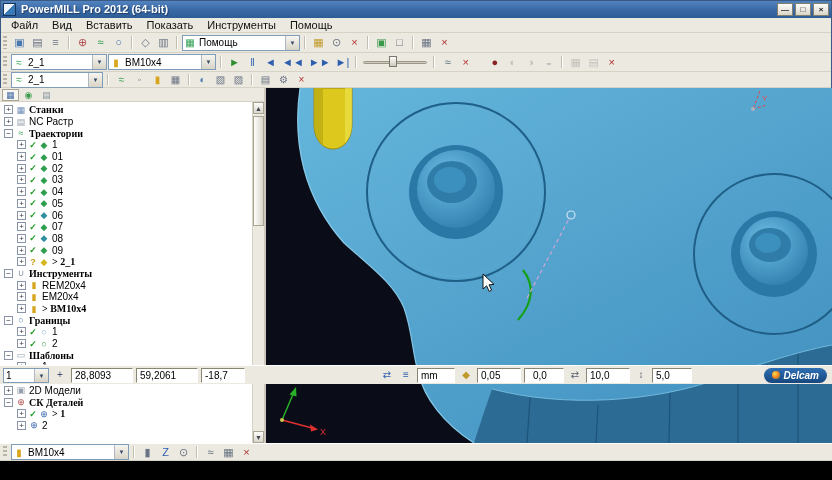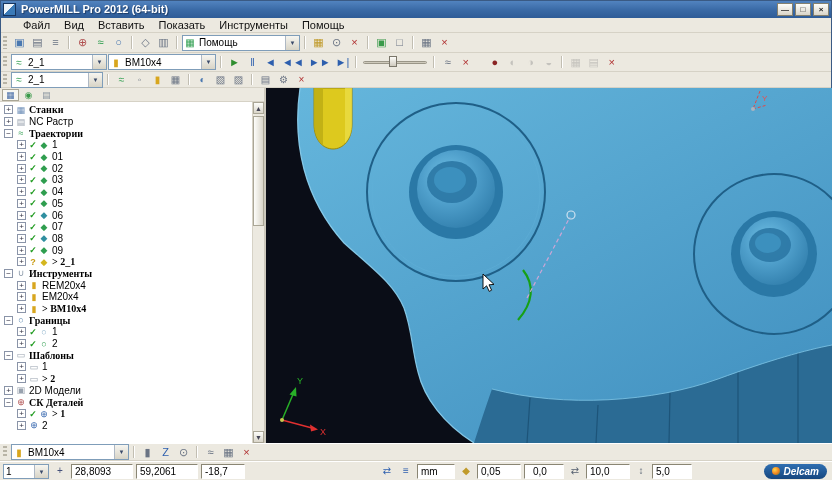--- a/index.html
+++ b/index.html
@@ -1,28 +1,28 @@
 <!DOCTYPE html>
 <html><head>
 <meta charset="utf-8">
 <style>
   * { box-sizing: border-box; margin: 0; padding: 0; }
   html,body { width: 832px; height: 480px; overflow: hidden; }
   body { font-family: "Liberation Sans", sans-serif; background:#000; }
-  .app { position: relative; width:832px; height:480px; background:#ece9e0; outline:1px solid #3a5a84; outline-offset:-1px; }
+  .app { position: relative; width:832px; height:384px; background:#ece9e0; outline:1px solid #3a5a84; outline-offset:-1px; }
 
   
   .titlebar { height:18px; background:linear-gradient(180deg,#5486c2,#3a6aa6 55%,#2e5c97); display:flex; align-items:center; padding:0 3px; gap:5px; }
   .appicon { width:13px; height:13px; flex:none; background:linear-gradient(135deg,#eef4fa 0 50%,#3a7ab8 50%); border:1px solid #16345e; }
   .title { font-size:11px; font-weight:bold; color:#fff; white-space:nowrap; text-shadow:1px 1px 1px #1d3c66; }
   .caps { margin-left:auto; display:flex; gap:2px; }
   .cap { width:16px; height:13px; background:linear-gradient(#fdfdfa,#d9d5c9); border:1px solid #84806e; font-size:8px; line-height:11px; text-align:center; color:#222; font-weight:bold; }
 
   
-  .menubar { height:15px; display:flex; align-items:center; background:#ece9e0; padding-left:16px; border-bottom:1px solid #d6d2c6; }
+  .menubar { height:15px; display:flex; align-items:center; background:#ece9e0; padding-left:4px; border-bottom:1px solid #d6d2c6; }
   .mitem { font-size:11px; padding:0 7px; color:#111; }
 
   
   .tb { display:flex; align-items:center; gap:1px; padding:0 2px; background:#ece9e0; border-bottom:1px solid #d6d2c6; }
   #tb1 { height:20px; } #tb2 { height:19px; } #tb3 { height:16px; }
   #tbb { position:absolute; top:443px; left:0; width:832px; height:18px; border-top:1px solid #fff; }
   .grip { width:4px; height:70%; margin:0 3px 0 1px; background:repeating-linear-gradient(180deg,#b8b4a6 0 2px,transparent 2px 4px); flex:none; }
   .sep { width:2px; height:70%; margin:0 3px; border-left:1px solid #c2beb2; border-right:1px solid #fff; flex:none; }
   .tbtn { min-width:17px; height:15px; padding:0 2px; font-size:11px; line-height:15px; text-align:center; flex:none; }
   #tb3 .tbtn { height:13px; line-height:13px; font-size:10px; }

